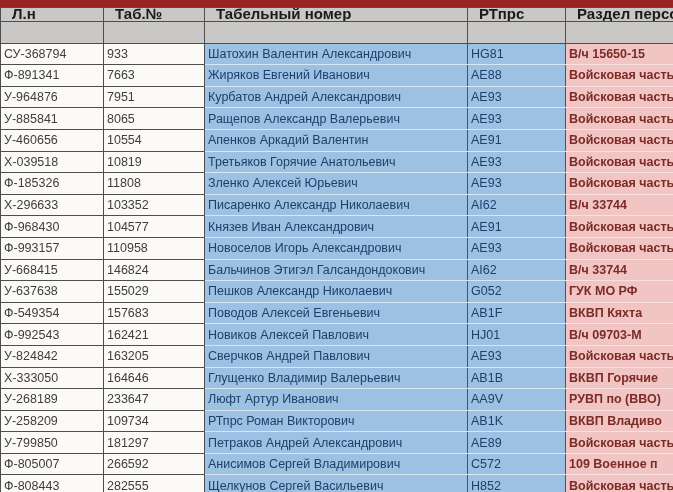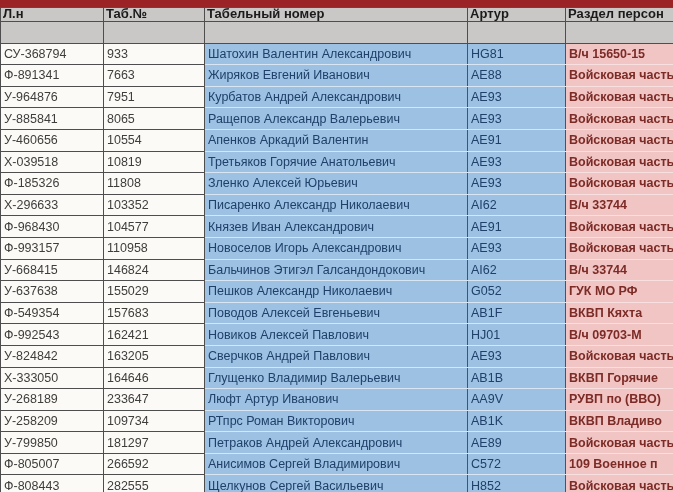--- a/index.html
+++ b/index.html
@@ -6,22 +6,22 @@
   .screen{
     position:relative;width:673px;height:492px;overflow:hidden;background:#fff;
     font-family:"Liberation Sans", sans-serif;
     -webkit-font-smoothing:antialiased;
   }
   .top-bar{height:7px;width:100%;background:var(--top-bar,#9b2326);}
   table.sheet{border-collapse:collapse;table-layout:fixed;width:698px;}
   table.sheet th{
     background:var(--header-bg,#c9c8c6);
     border:1px solid var(--grid-dark,#4e4e4e);
-    font-size:13px;font-weight:bold;color:#1b1b1b;
-    text-align:left;vertical-align:top;padding:0 0 0 2px;
+    font-size:15px;font-weight:bold;color:#1b1b1b;
+    text-align:left;vertical-align:top;padding:0 0 0 11px;
     height:13px;line-height:12px;white-space:nowrap;overflow:hidden;
   }
   tr.spacer td{
     background:var(--header-bg,#c9c8c6);
     border:1px solid var(--grid-dark,#4e4e4e);
     height:39px;padding:0;
   }
   table.sheet td{
     white-space:nowrap;overflow:hidden;
     font-size:12.5px;height:20.6px;line-height:20px;
@@ -61,21 +61,21 @@
         <col style="width:101px">
         <col style="width:263px">
       <col style="width:98px">
         <col style="width:133px">
     </colgroup>
     <thead>
       <tr>
         <th>Л.н</th>
         <th>Таб.№</th>
         <th>Табельный номер</th>
-        <th>Артур</th>
+        <th>РТпрс</th>
         <th>Раздел персон</th>
       </tr>
       <tr class="spacer">
         <td></td>
         <td></td>
         <td></td>
         <td></td>
         <td></td>
       </tr>
     </thead>

